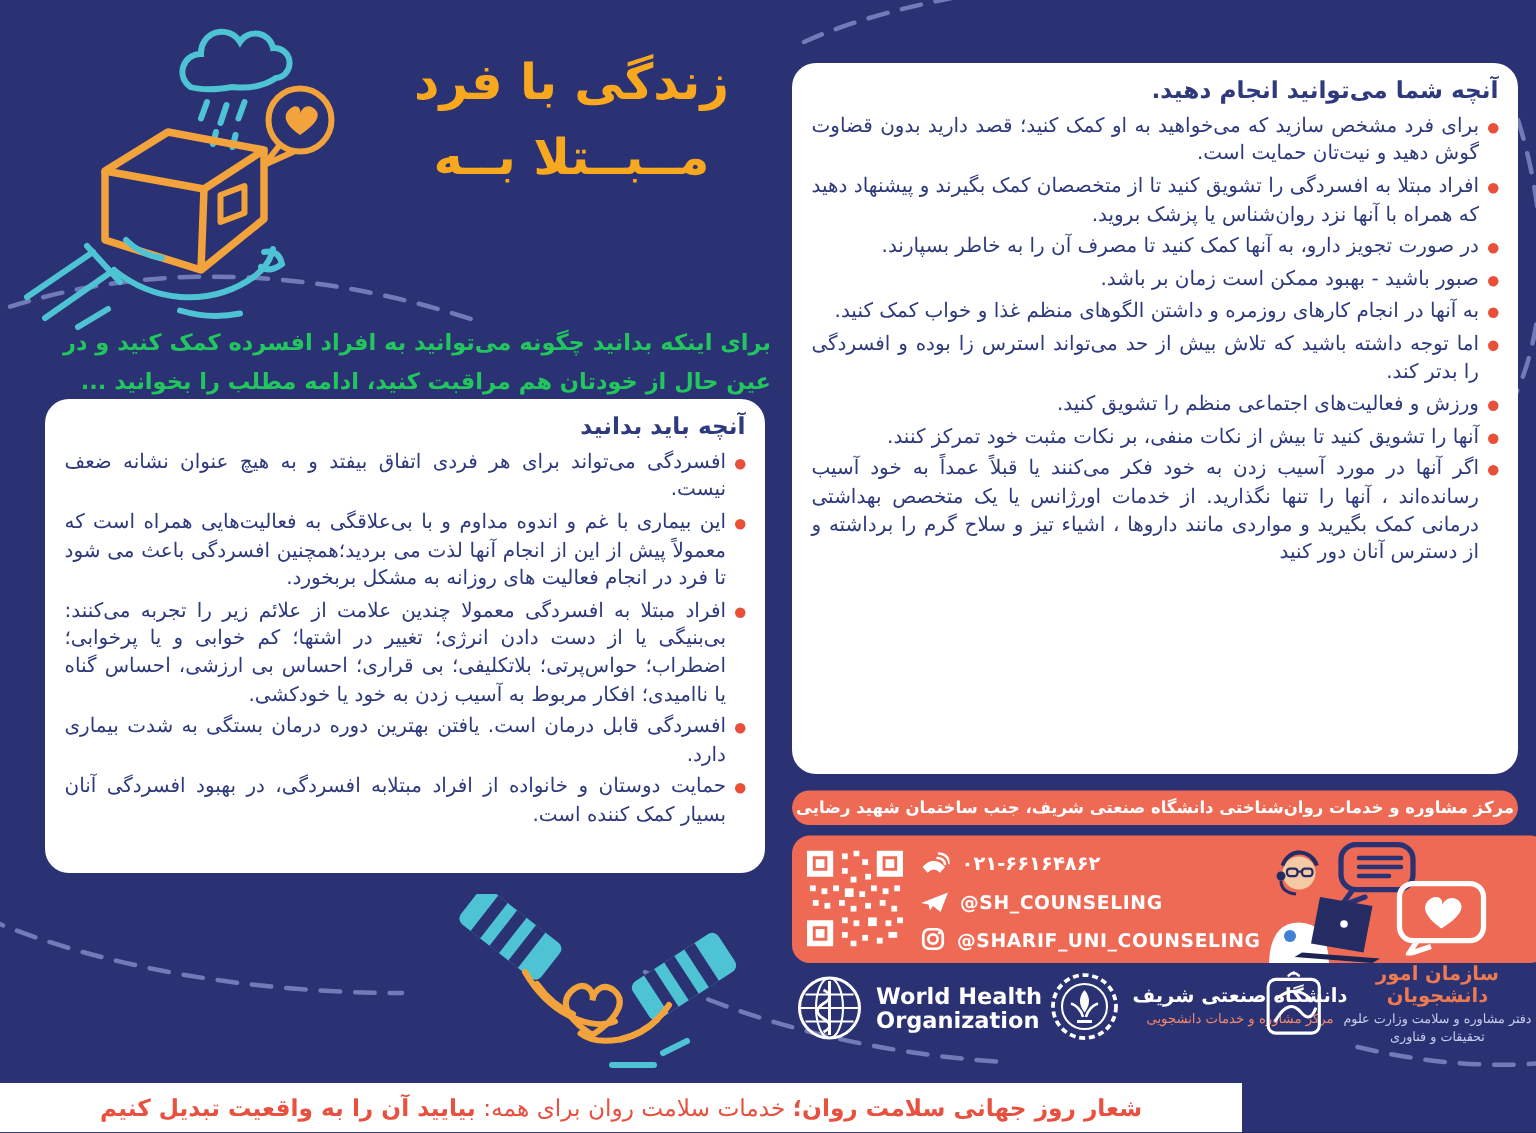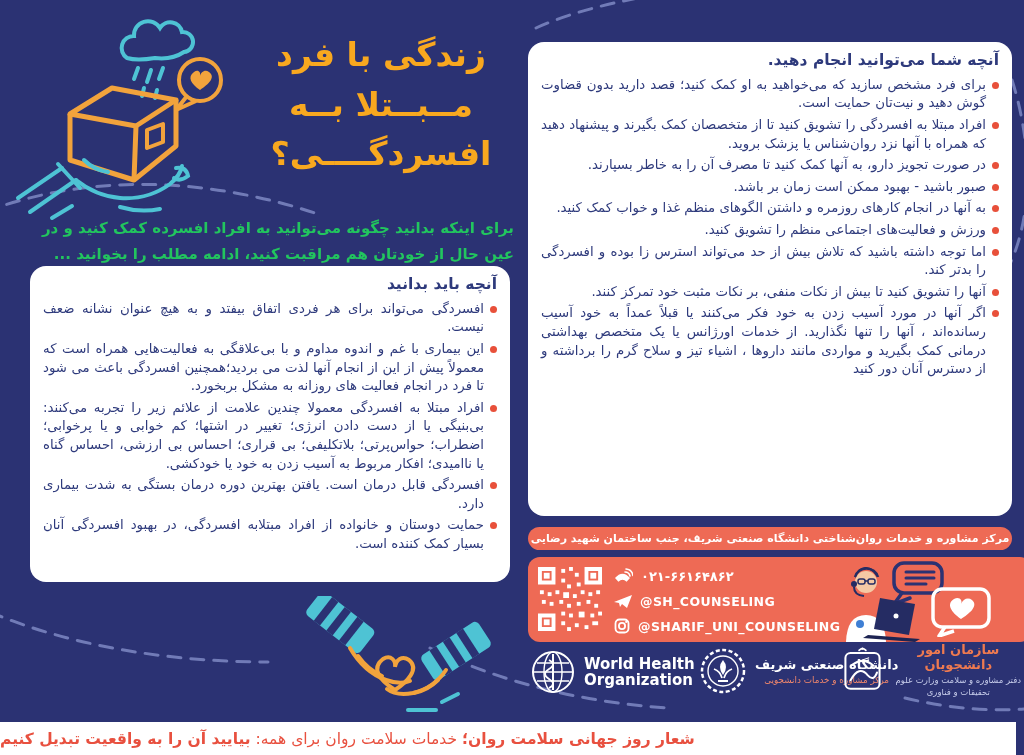--- a/index.html
+++ b/index.html
@@ -48,22 +48,22 @@
   .sharif{left:699px;top:647px;gap:8px;}
   .sharif-text{direction:rtl;text-align:center;}
   .sharif-title{color:#fff;font-weight:bold;font-size:13px;}
   .sharif-sub{color:#f0876c;font-size:8.8px;margin-top:3px;}
   .saorg{left:842px;top:642px;gap:8px;}
   .saorg-text{direction:rtl;text-align:center;}
   .saorg-title{color:#ee7a50;font-weight:bold;font-size:13px;}
   .saorg-sub{color:#c7cdeb;font-size:8.5px;line-height:1.4;margin-top:3px;}
 
   
-  .footer{position:absolute;left:0;top:722px;width:1016px;height:33px;background:#ffffff;
-        display:flex;align-items:center;}
+  .footer{position:absolute;left:0;top:722px;width:828px;height:33px;background:#ffffff;
+        display:flex;align-items:center;justify-content:center;}
   .footer-text{direction:rtl;color:#e8503f;font-size:15.5px;}
   .footer-text .bold{font-weight:bold;}
 </style>
 </head>
 <body>
 
 <div class="poster">
 
   <svg id="bg-dashes" width="1024" height="755" viewBox="0 0 1024 755">
     <g fill="none" stroke="#7e88c3" stroke-width="3" stroke-linecap="round" stroke-dasharray="13 10" opacity="0.85">
@@ -109,21 +109,20 @@
       <path d="M176 166 q10 -2 12 8 q-8 6 -14 2"></path>
       <path d="M84 158 q10 10 24 12"></path>
       <path d="M120 205 q20 6 40 2"></path>
       <path d="M52 216 l20 -12"></path>
     </g>
   </svg>
 
   <div class="title">
     <div>زندگی با فرد</div>
     <div>مــبــتلا بــه</div>
-    <div>افسردگــــی؟</div>
   </div>
 
   <div class="card card-do">
     <h2>آنچه شما می‌توانید انجام دهید.</h2>
     <ul class="blist">
         <li>
         <span class="dot"></span>
         <span>برای فرد مشخص سازید که می‌خواهید به او کمک کنید؛ قصد دارید بدون قضاوت گوش دهید و نیت‌تان حمایت است.</span>
       </li>
         <li>
@@ -137,25 +136,25 @@
         <li>
         <span class="dot"></span>
         <span>صبور باشید - بهبود ممکن است زمان بر باشد.</span>
       </li>
         <li>
         <span class="dot"></span>
         <span>به آنها در انجام کارهای روزمره و داشتن الگوهای منظم غذا و خواب کمک کنید.</span>
       </li>
         <li>
         <span class="dot"></span>
+        <span>اما توجه داشته باشید که تلاش بیش از حد می‌تواند استرس زا بوده و افسردگی را بدتر کند.</span>
+      </li>
+        <li>
+        <span class="dot"></span>
         <span>ورزش و فعالیت‌های اجتماعی منظم را تشویق کنید.</span>
-      </li>
-        <li>
-        <span class="dot"></span>
-        <span>اما توجه داشته باشید که تلاش بیش از حد می‌تواند استرس زا بوده و افسردگی را بدتر کند.</span>
       </li>
         <li>
         <span class="dot"></span>
         <span>آنها را تشویق کنید تا بیش از نکات منفی، بر نکات مثبت خود تمرکز کنند.</span>
       </li>
         <li>
         <span class="dot"></span>
         <span>اگر آنها در مورد آسیب زدن به خود فکر می‌کنند یا قبلاً عمداً به خود آسیب رسانده‌اند ، آنها را تنها نگذارید. از خدمات اورژانس یا یک متخصص بهداشتی درمانی کمک بگیرید و مواردی مانند داروها ، اشیاء تیز و سلاح گرم را برداشته و از دسترس آنان دور کنید</span>
       </li>
       </ul>

